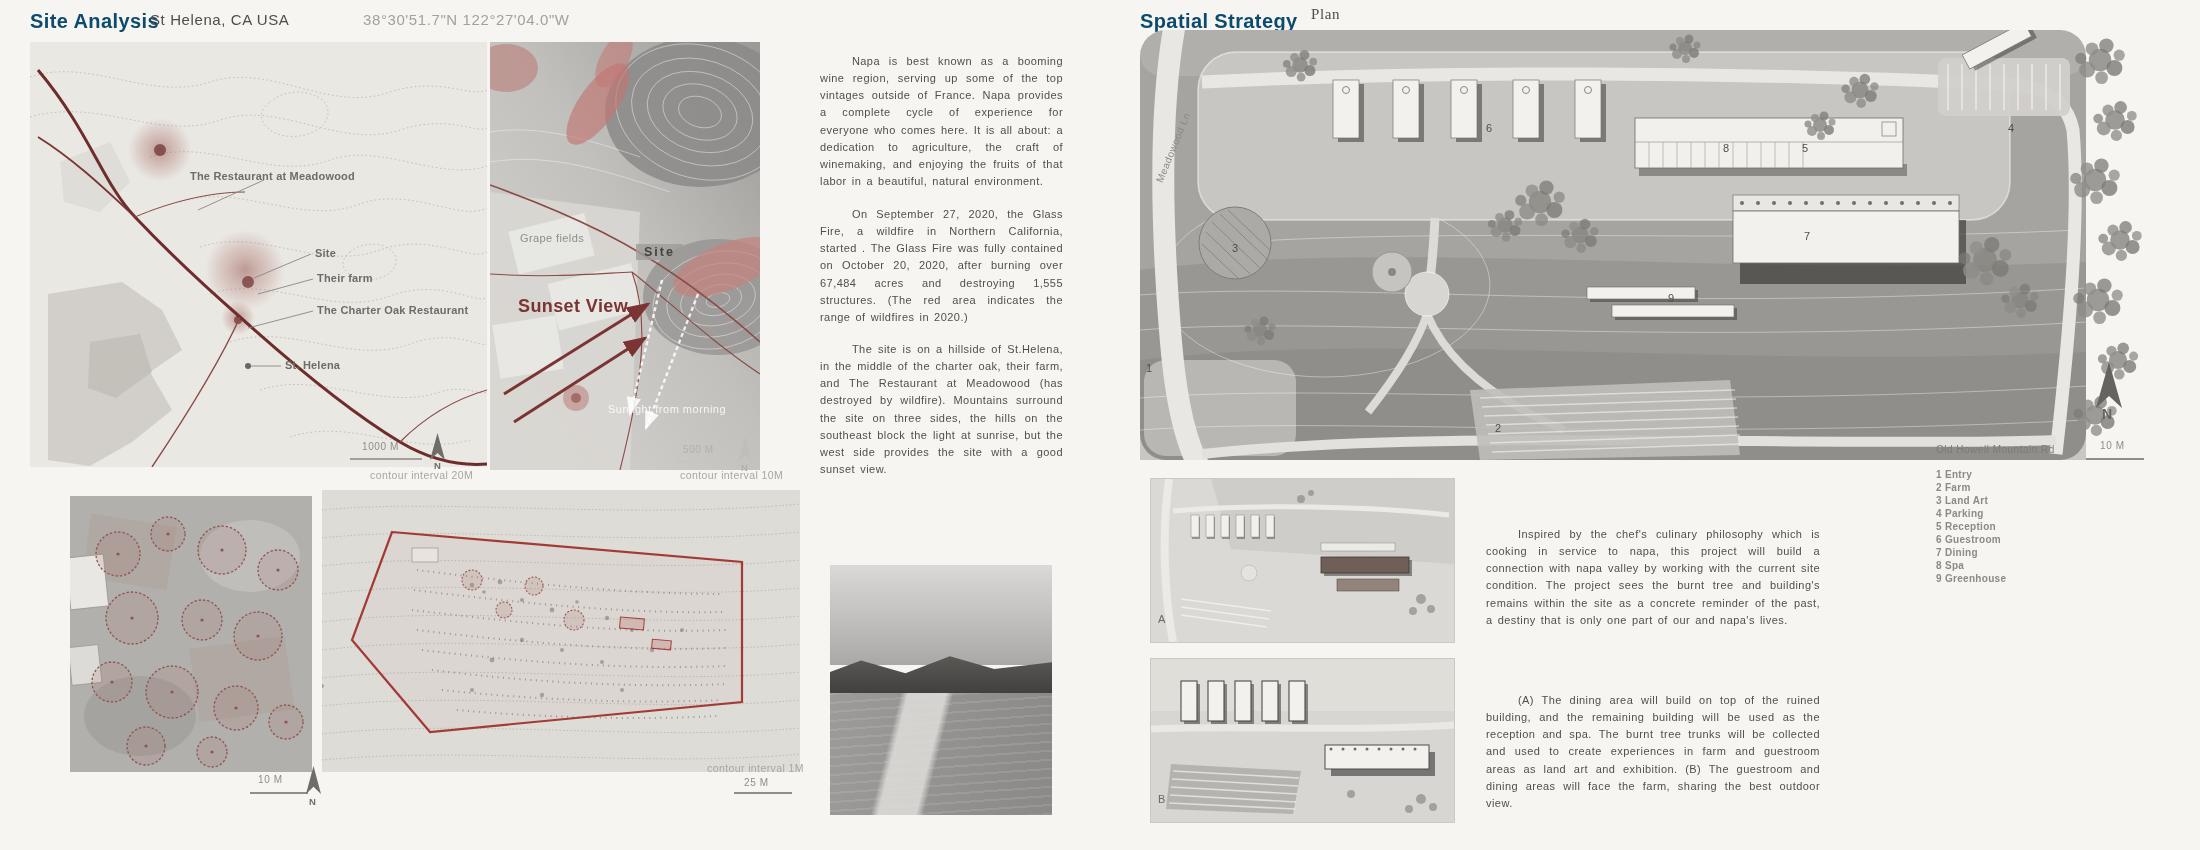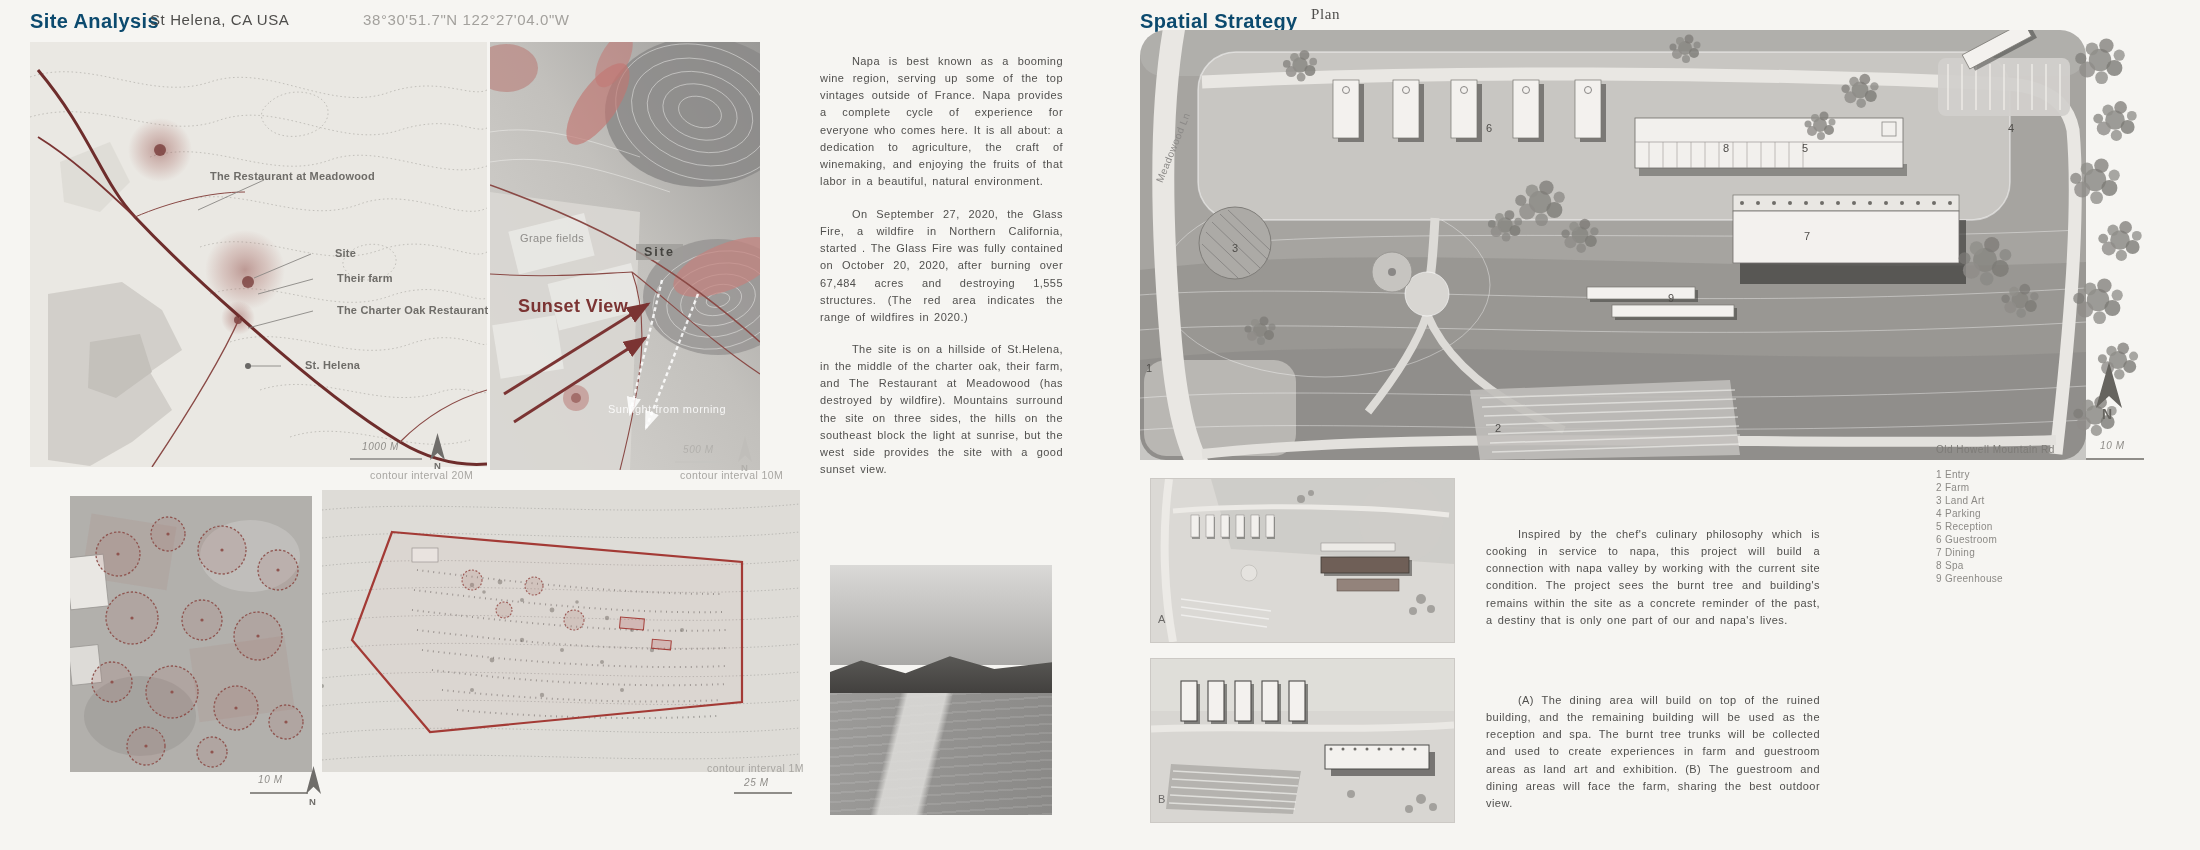--- a/index.html
+++ b/index.html
@@ -4,23 +4,23 @@
 <style>
   html,body{margin:0;padding:0;background:#eceae7;}
   .canvas{position:relative;width:2200px;height:850px;background:#f6f5f2;overflow:hidden;
           font-family:"Liberation Sans",sans-serif;}
   .abs{position:absolute;}
   .hdr-title{font-size:20px;font-weight:bold;letter-spacing:.4px;color:#0c4a6e;}
   .hdr-sub{font-size:15px;color:#4e4d4b;letter-spacing:.6px;}
   .hdr-coords{font-size:15px;color:#a3a19d;letter-spacing:.6px;}
   .para{font-size:11px;line-height:1.56;color:#504f4d;text-align:justify;
         letter-spacing:.45px;word-spacing:1.6px;text-indent:2.9em;}
-  .maplabel{font-size:11px;font-weight:bold;color:#6e6c68;letter-spacing:.2px;white-space:nowrap;margin-left:20px;}
+  .maplabel{font-size:11px;font-weight:bold;color:#6e6c68;letter-spacing:.2px;white-space:nowrap;}
   .caption{font-size:10.5px;color:#a8a6a2;letter-spacing:.4px;white-space:nowrap;}
-  .scaletxt{font-size:10px;color:#8f8d89;letter-spacing:.6px;white-space:nowrap;font-style:italic;}
+  .scaletxt{font-size:10px;color:#8f8d89;letter-spacing:.6px;white-space:nowrap;}
   .scalebar{height:2px;background:#8f8d89;}
   .needle{clip-path:polygon(50% 0,100% 100%,50% 74%,0 100%);background:#6f6d6a;}
   .needle.light{background:#c0beba;}
   .ntxt{font-size:9.5px;font-weight:bold;color:#6f6d6a;}
   .marker{font-size:11px;color:#504e4b;letter-spacing:.4px;}
   .legend{font-size:10px;color:#8c8a86;line-height:13px;letter-spacing:.3px;}
   .inset-frame{border:1px solid #ccc9c5;box-sizing:border-box;}
   .inset-letter{font-size:11px;color:#6a6866;}
   .sitebox{background:rgba(158,156,152,.8);color:#44433f;font-size:12.5px;font-weight:bold;
            letter-spacing:2px;padding:1px 8px;}
@@ -491,21 +491,21 @@
     <div class="abs marker" style="left:583px;top:112px;">8</div>
     <div class="abs marker" style="left:528px;top:262px;">9</div>
     <div class="abs roadlabel" style="left:14px;top:150px;transform:rotate(-68deg);transform-origin:0 0;">Meadowood Ln</div>
   </div>
 
   <div class="abs roadlabel" style="left:1936px;top:444px;color:#7d7b77;">Old Howell Mountain Rd</div>
   <div class="abs needle" style="left:2096px;top:362px;width:26px;height:46px;background:#66645f;"></div>
   <div class="abs ntxt" style="left:2102px;top:406px;font-size:14px;color:#66645f;">N</div>
   <div class="abs scaletxt" style="left:2100px;top:440px;">10 M</div>
   <div class="abs scalebar" style="left:2086px;top:458px;width:58px;"></div>
-  <div class="abs legend" style="left:1936px;top:468px;">
+  <div class="abs legend" style="left:1936px;top:468px;font-weight:bold;">
     <div>1 Entry</div>
     <div>2 Farm</div>
     <div>3 Land Art</div>
     <div>4 Parking</div>
     <div>5 Reception</div>
     <div>6 Guestroom</div>
     <div>7 Dining</div>
     <div>8 Spa</div>
     <div>9 Greenhouse</div>
   </div>

